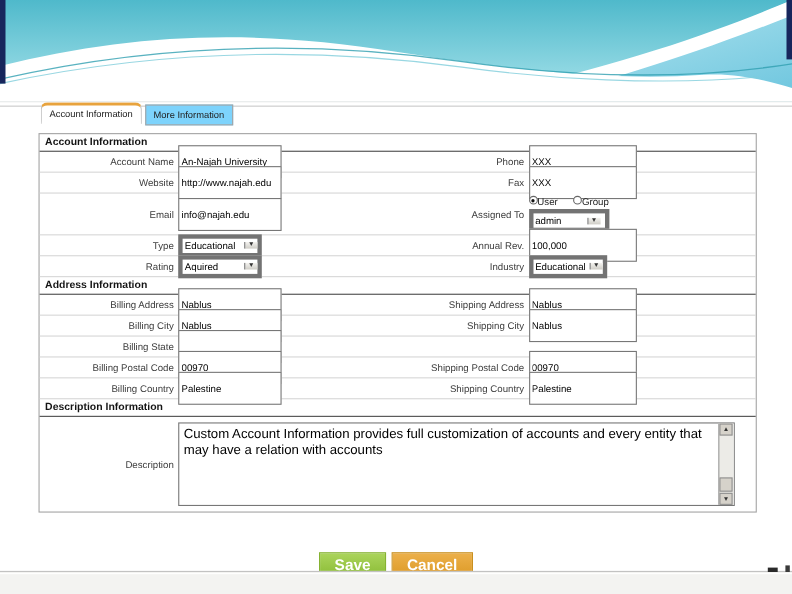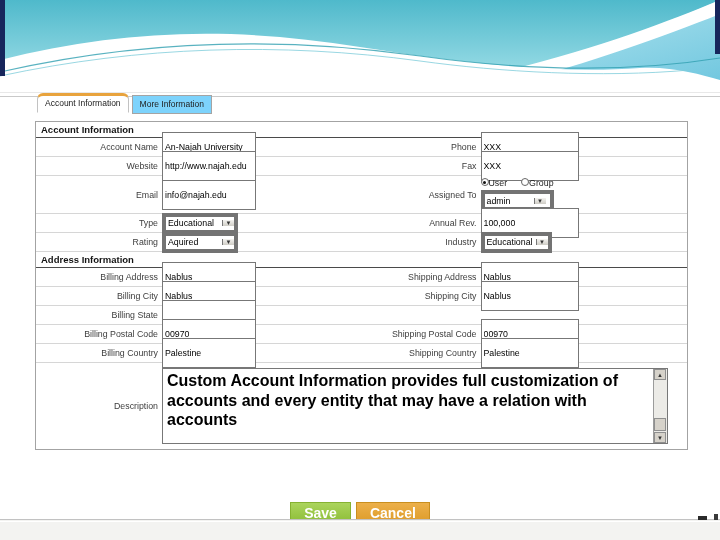--- a/index.html
+++ b/index.html
@@ -34,21 +34,21 @@
   .sel-arrow{width:11px;background:linear-gradient(#f4f3f0,#cfcdc6);border-left:1px solid #777;font-size:6px;color:#333;display:flex;align-items:center;justify-content:center}
   .sel.type .sel-text{width:52px}.sel.rating .sel-text{width:52px}
   .sel.industry .sel-text{width:47px}.sel.admin .sel-text{width:45px}
   .assigned{display:flex;flex-direction:column;justify-content:center}
   .radio-row{display:flex;align-items:center;gap:14px;font-size:8.8px;color:#222;margin-bottom:2px}
   .radio{display:flex;align-items:flex-start;gap:0;cursor:default}
   .rdot{width:8px;height:8px;border-radius:50%;border:1px solid #666;background:#fff;position:relative;box-sizing:border-box}
   .rdot.on::after{content:"";position:absolute;left:1.5px;top:1.5px;width:3px;height:3px;border-radius:50%;background:#111}
   
   .desc-box{position:relative;width:504px;height:74px;border:1px solid #777;background:#fff}
-  .desc-text{position:absolute;left:4px;top:2px;right:17px;font-size:16px;font-weight:bold;color:#000;line-height:1.22}
+  .desc-text{position:absolute;left:4px;top:2px;right:17px;font-size:12px;font-weight:normal;color:#000;line-height:1.22}
   .sbar{position:absolute;right:0;top:0;bottom:0;width:13px;background:#ecebe7;border-left:1px solid #9b9b9b}
   .sbtn{position:absolute;left:0;width:12px;height:11px;background:#d6d2ca;border:1px solid #8f8f8f;font-size:6px;display:flex;align-items:center;justify-content:center;color:#333;box-sizing:border-box}
   .sbtn.up{top:0}.sbtn.down{bottom:0}
   .sthumb{position:absolute;left:0;bottom:12px;width:12px;height:13px;background:#d6d2ca;border:1px solid #8f8f8f;box-sizing:border-box}
   
   .btnbar{position:absolute;top:502px;left:0;width:720px;display:flex;justify-content:center;gap:5px}
   .btn{font-size:14px;font-weight:bold;color:#fff;padding:2px 13px;border:1px solid;font-family:inherit;cursor:default}
   .btn.save{background:linear-gradient(#abd45c,#8cbd37);border-color:#86b232}
   .btn.cancel{background:linear-gradient(#ecb04a,#dd9b28);border-color:#c98f1f}
   
@@ -220,20 +220,21 @@
     <div class="cell l">
       <span class="lbl">Billing Country</span>
       <input class="txt w-l" type="text" value="Palestine" style="">
     </div>
     <div class="cell r">
       <span class="lbl">Shipping Country</span>
       <input class="txt w-r" type="text" value="Palestine" style="">
     </div>
   </div>
 
+  <div class="sec-h">Description Information</div>
 
   <div class="row desc">
     <div class="cell l" style="width:100%">
       <span class="lbl">Description</span>
       <div class="desc-box">
         <div class="desc-text">Custom Account Information provides full customization of accounts and every entity that may have a relation with accounts</div>
         <div class="sbar">
           <div class="sbtn up">▲</div>
           <div class="sthumb"></div>
           <div class="sbtn down">▼</div>

